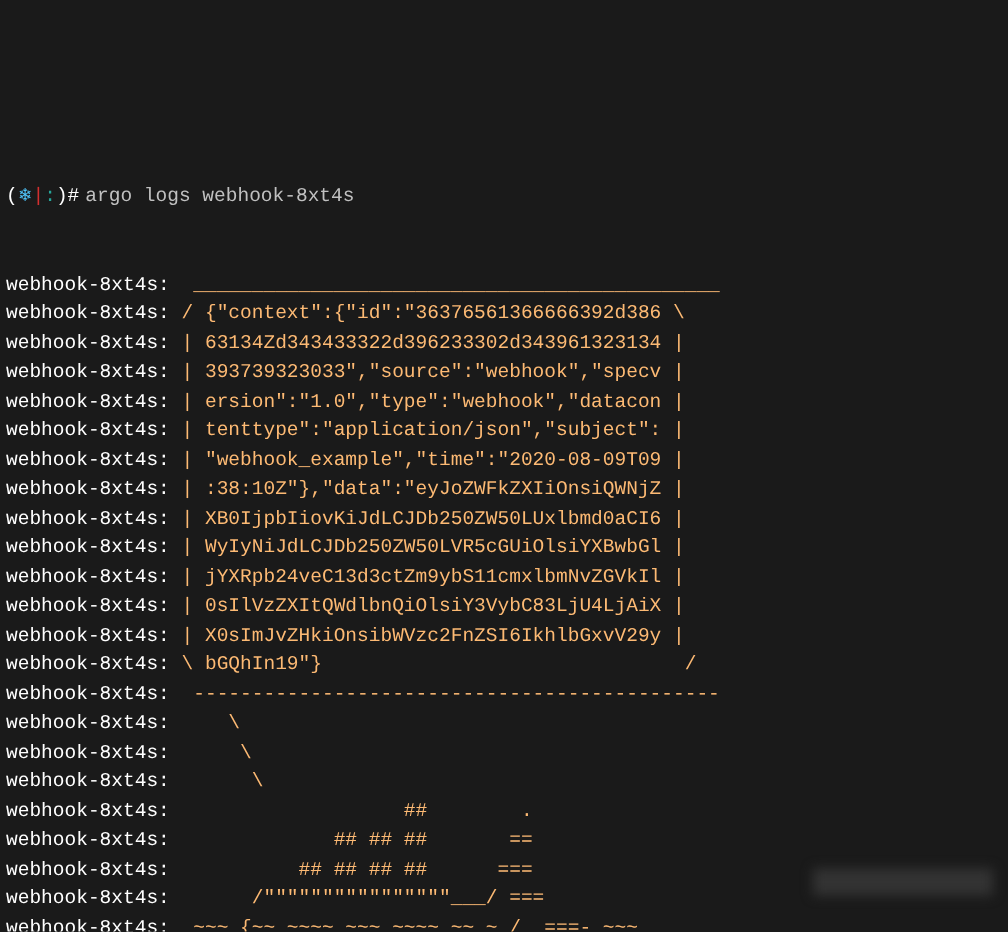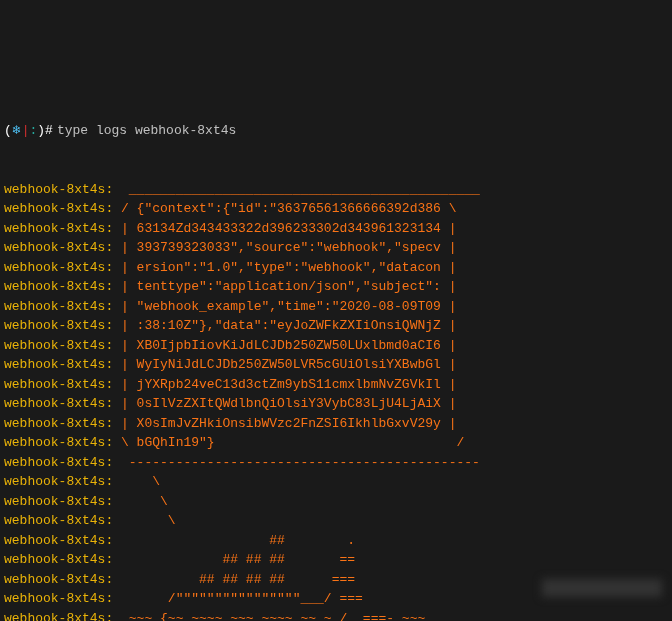--- a/index.html
+++ b/index.html
@@ -44,43 +44,43 @@
       color: #ffffff;
     }
     .command {
       color: #c0c0c0;
       margin-left: 4px;
     }
     .log-line {
       display: block;
     }
     .pod-name {
-      color: #eab308;
+      color: #ffffff;
     }
     .log-content {
-      color: #f97316;
+      color: #fdba74;
     }
     .bottom-blur {
       position: absolute;
       right: 10px;
       bottom: 24px;
       width: 120px;
       height: 18px;
       background: #333;
       filter: blur(4px);
     }
   </style>
 </head>
 <body>
 
 
 
 <div class="terminal">
   <div class="prompt-line">
-    <span class="prompt-paren">(</span><span class="prompt-icon">❄</span><span class="prompt-user">|</span><span class="prompt-context">:</span><span class="prompt-paren">)</span><span class="prompt-symbol">#</span><span class="command">type logs webhook-8xt4s</span>
+    <span class="prompt-paren">(</span><span class="prompt-icon">❄</span><span class="prompt-user">|</span><span class="prompt-context">:</span><span class="prompt-paren">)</span><span class="prompt-symbol">#</span><span class="command">argo logs webhook-8xt4s</span>
   </div>
   <div id="log-output"><div class="log-line"><span class="pod-name">webhook-8xt4s:</span><span class="log-content">  _____________________________________________</span></div><div class="log-line"><span class="pod-name">webhook-8xt4s:</span><span class="log-content"> / {"context":{"id":"36376561366666392d386 \</span></div><div class="log-line"><span class="pod-name">webhook-8xt4s:</span><span class="log-content"> | 63134Zd343433322d396233302d343961323134 |</span></div><div class="log-line"><span class="pod-name">webhook-8xt4s:</span><span class="log-content"> | 393739323033","source":"webhook","specv |</span></div><div class="log-line"><span class="pod-name">webhook-8xt4s:</span><span class="log-content"> | ersion":"1.0","type":"webhook","datacon |</span></div><div class="log-line"><span class="pod-name">webhook-8xt4s:</span><span class="log-content"> | tenttype":"application/json","subject": |</span></div><div class="log-line"><span class="pod-name">webhook-8xt4s:</span><span class="log-content"> | "webhook_example","time":"2020-08-09T09 |</span></div><div class="log-line"><span class="pod-name">webhook-8xt4s:</span><span class="log-content"> | :38:10Z"},"data":"eyJoZWFkZXIiOnsiQWNjZ |</span></div><div class="log-line"><span class="pod-name">webhook-8xt4s:</span><span class="log-content"> | XB0IjpbIiovKiJdLCJDb250ZW50LUxlbmd0aCI6 |</span></div><div class="log-line"><span class="pod-name">webhook-8xt4s:</span><span class="log-content"> | WyIyNiJdLCJDb250ZW50LVR5cGUiOlsiYXBwbGl |</span></div><div class="log-line"><span class="pod-name">webhook-8xt4s:</span><span class="log-content"> | jYXRpb24veC13d3ctZm9ybS11cmxlbmNvZGVkIl |</span></div><div class="log-line"><span class="pod-name">webhook-8xt4s:</span><span class="log-content"> | 0sIlVzZXItQWdlbnQiOlsiY3VybC83LjU4LjAiX |</span></div><div class="log-line"><span class="pod-name">webhook-8xt4s:</span><span class="log-content"> | X0sImJvZHkiOnsibWVzc2FnZSI6IkhlbGxvV29y |</span></div><div class="log-line"><span class="pod-name">webhook-8xt4s:</span><span class="log-content"> \ bGQhIn19"}                               /</span></div><div class="log-line"><span class="pod-name">webhook-8xt4s:</span><span class="log-content">  ---------------------------------------------</span></div><div class="log-line"><span class="pod-name">webhook-8xt4s:</span><span class="log-content">     \</span></div><div class="log-line"><span class="pod-name">webhook-8xt4s:</span><span class="log-content">      \</span></div><div class="log-line"><span class="pod-name">webhook-8xt4s:</span><span class="log-content">       \</span></div><div class="log-line"><span class="pod-name">webhook-8xt4s:</span><span class="log-content">                    ##        .</span></div><div class="log-line"><span class="pod-name">webhook-8xt4s:</span><span class="log-content">              ## ## ##       ==</span></div><div class="log-line"><span class="pod-name">webhook-8xt4s:</span><span class="log-content">           ## ## ## ##      ===</span></div><div class="log-line"><span class="pod-name">webhook-8xt4s:</span><span class="log-content">       /""""""""""""""""___/ ===</span></div><div class="log-line"><span class="pod-name">webhook-8xt4s:</span><span class="log-content">  ~~~ {~~ ~~~~ ~~~ ~~~~ ~~ ~ /  ===- ~~~</span></div></div>
   
 </div>
 <div class="bottom-blur"></div>
 
 
 
 
 </body></html>

